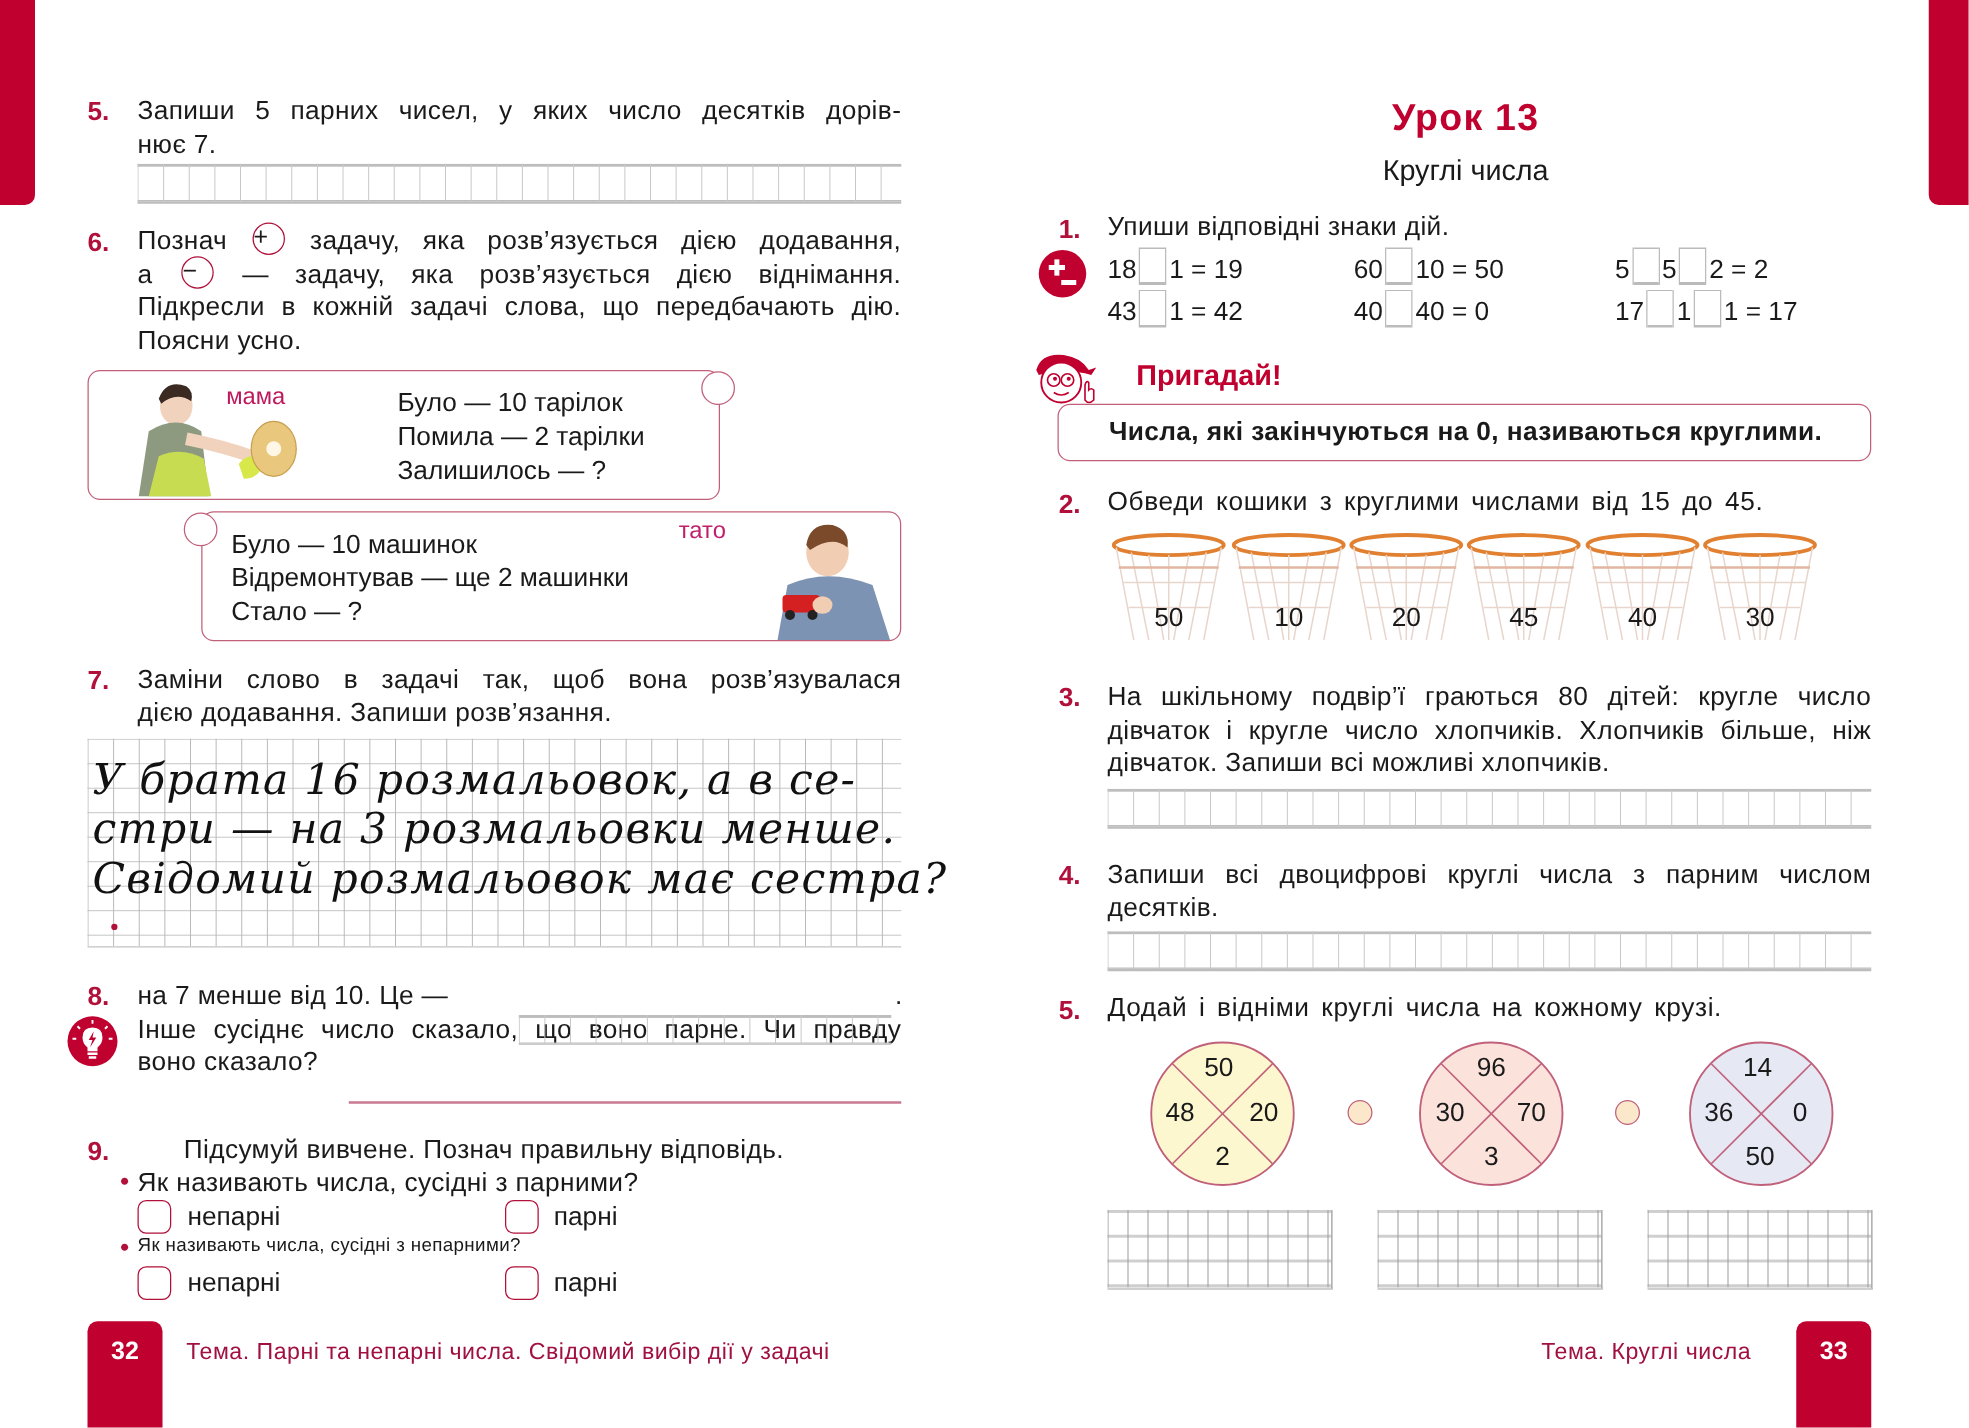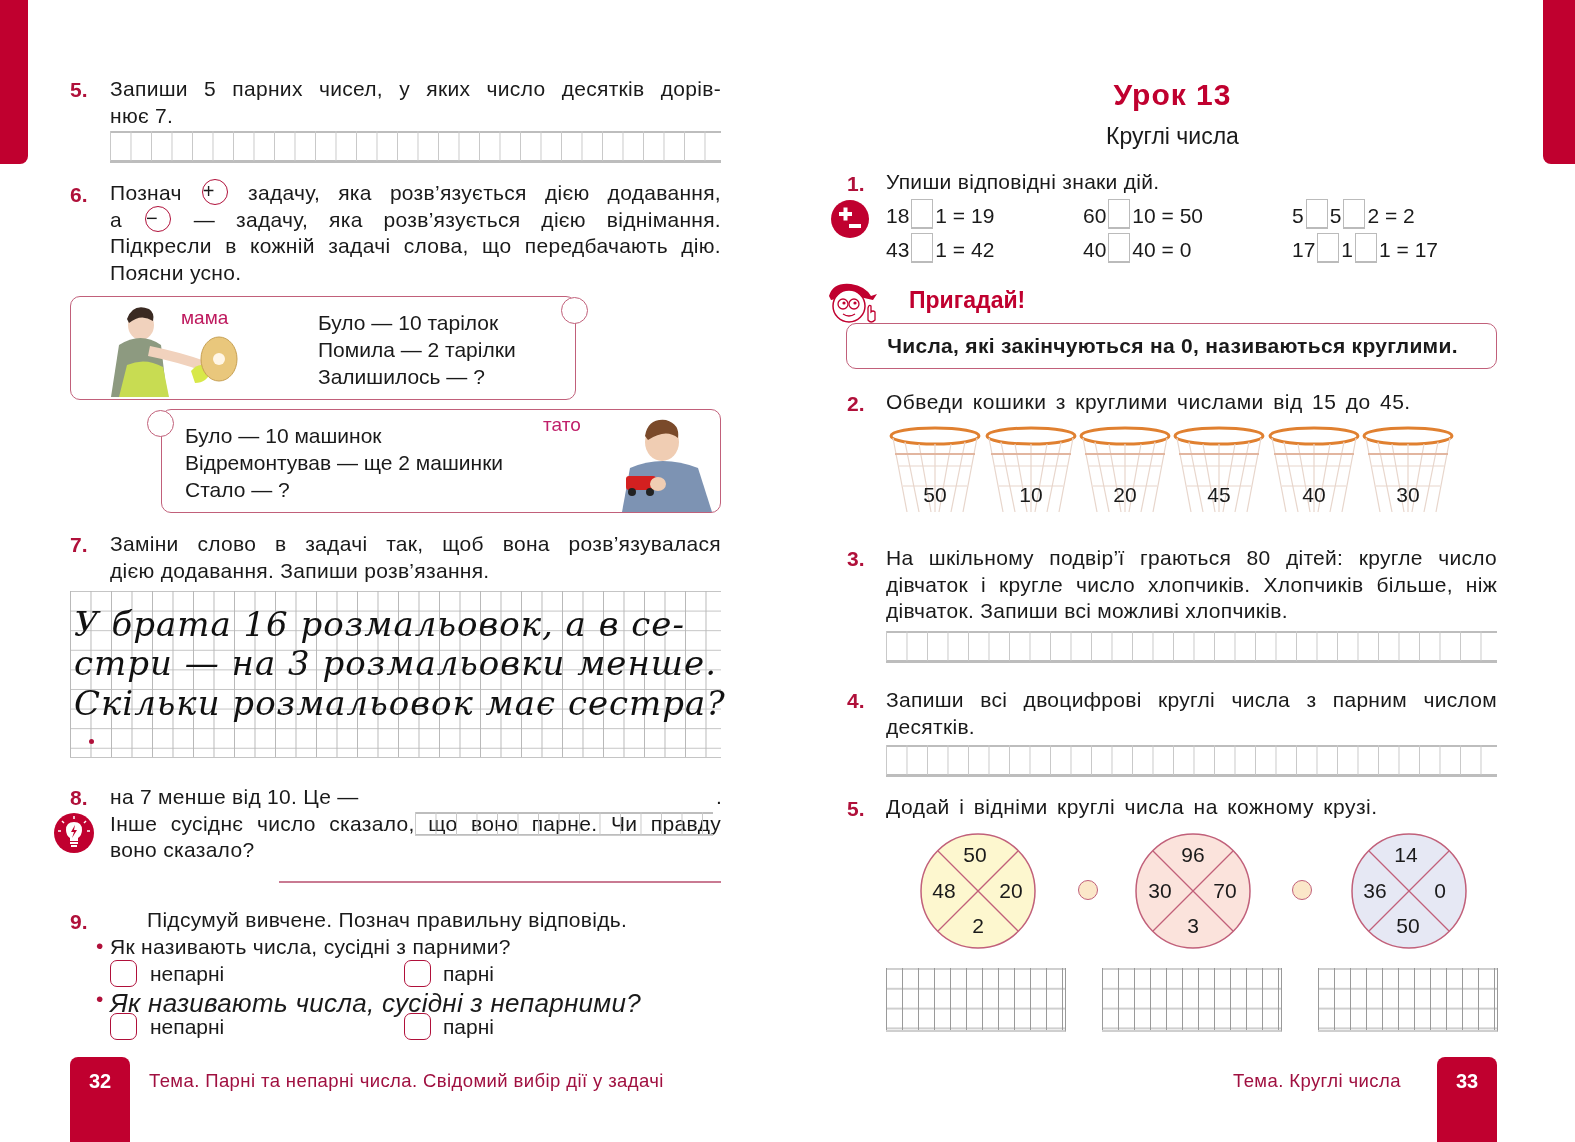--- a/index.html
+++ b/index.html
@@ -142,21 +142,21 @@
 <div class="bubble-hole" style="left:147px; top:410px;"></div>
 
 <div class="num" style="left:70px; top:533px;">7.</div>
 <div class="txt" style="left:110px; top:531px; width:611px;">
   <span class="line">Заміни слово в задачі так, щоб вона розв’язувалася</span>
   <span class="line last">дією додавання. Запиши розв’язання.</span>
 </div>
 <div class="grid-box" style="left:70px; top:591px; width:651px; height:167px;"></div>
 <div class="handwriting" style="left:74px; top:604px; width:646px; text-align:justify;">У брата 16 розмальовок, а в се-</div>
 <div class="handwriting" style="left:74px; top:643px;">стри — на 3 розмальовки менше.</div>
-<div class="handwriting" style="left:74px; top:683px;">Скільки розмальовок має сестра?</div>
+<div class="handwriting" style="left:74px; top:683px;">Свідомий розмальовок має сестра?</div>
 <div class="abs" style="left:89px; top:739px; width:5px; height:5px; border-radius:50%; background:#b0103a;"></div>
 
 <div class="num" style="left:70px; top:786px;">8.</div>
 <svg class="abs" style="left:53px; top:812px;" width="42" height="42" viewBox="0 0 42 42">
   <circle cx="21" cy="21" r="20" fill="#c0002f"></circle>
   <path d="M21 10 Q29 10 29 18 Q29 23 25 26 L25 29 L17 29 L17 26 Q13 23 13 18 Q13 10 21 10 Z" fill="#fff"></path>
   <rect x="17" y="30" width="8" height="2" fill="#fff"></rect>
   <rect x="18" y="33" width="6" height="2" fill="#fff"></rect>
   <path d="M22 13 L18 20 L21 20 L19 26 L24 18 L21 18 Z" fill="#c0002f"></path>
   <g stroke="#fff" stroke-width="1.5">
@@ -182,21 +182,21 @@
 <div class="abs" style="left:101px; top:908px; font-size:21px; white-space:nowrap; letter-spacing:0.3px;margin-left:46px;">Підсумуй вивчене. Познач правильну відповідь.</div>
 
 <div class="abs" style="left:96px; top:934px; color:#b0103a; font-size:21px;">•</div>
 <div class="abs" style="left:110px; top:935px; font-size:21px; white-space:nowrap; letter-spacing:0.3px;">Як називають числа, сусідні з парними?</div>
 <div class="checkbox" style="left:110px; top:960px;"></div>
 <div class="abs" style="left:150px; top:962px; font-size:21px;">непарні</div>
 <div class="checkbox" style="left:404px; top:960px;"></div>
 <div class="abs" style="left:443px; top:962px; font-size:21px;">парні</div>
 
 <div class="abs" style="left:96px; top:987px; color:#b0103a; font-size:21px;">•</div>
-<div class="abs" style="left:110px; top:988px; font-size:26px; white-space:nowrap; letter-spacing:0.3px;font-style:italic;">Як називають числа, сусідні з непарними?</div>
+<div class="abs" style="left:110px; top:988px; font-size:15px; white-space:nowrap; letter-spacing:0.3px;">Як називають числа, сусідні з непарними?</div>
 <div class="checkbox" style="left:110px; top:1013px;"></div>
 <div class="abs" style="left:150px; top:1015px; font-size:21px;">непарні</div>
 <div class="checkbox" style="left:404px; top:1013px;"></div>
 <div class="abs" style="left:443px; top:1015px; font-size:21px;">парні</div>
 
 <div class="footer-tab" style="left:70px;">32</div>
 <div class="footer-text" style="left:149px;">Тема. Парні та непарні числа. Свідомий вибір дії у задачі</div>
 
 <div class="abs" style="left:1020px; top:78px; width:305px; text-align:center; color:#c0002f; font-size:30px; font-weight:bold; letter-spacing:1px;">Урок 13</div>
 <div class="abs" style="left:1020px; top:123px; width:305px; text-align:center; font-size:23px;">Круглі числа</div>

